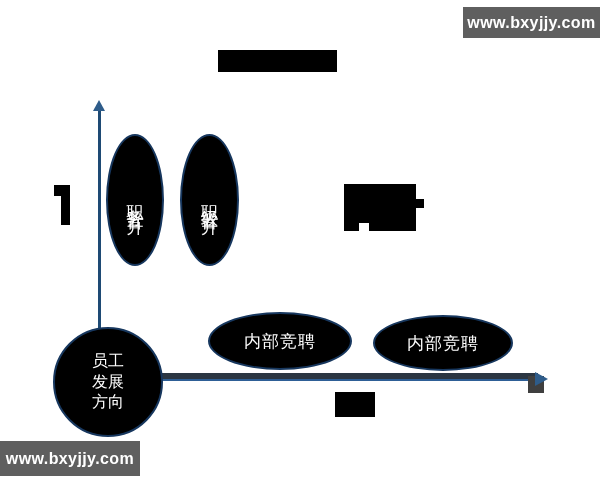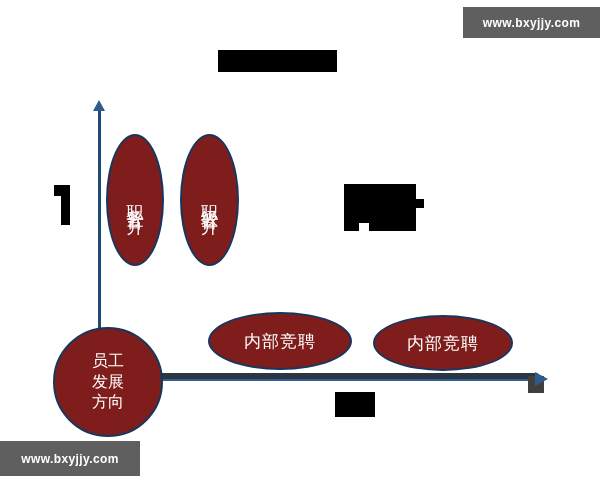--- a/index.html
+++ b/index.html
@@ -4,21 +4,21 @@
 <style>
   html,body{margin:0;padding:0;background:#ffffff;}
   .stage{
     position:relative;width:600px;height:480px;background:#ffffff;overflow:hidden;
     font-family:"Liberation Sans","DejaVu Sans",sans-serif;
   }
   
   .watermark{
     position:absolute;background:#5f5f5f;color:#ffffff;
     display:flex;align-items:center;justify-content:center;
-    font-size:12px;font-weight:bold;letter-spacing:.4px;
+    font-size:16px;font-weight:bold;letter-spacing:.4px;
     z-index:6;
   }
   .wm-tr{left:463px;top:7px;width:137px;height:31px;}
   .wm-bl{left:0;top:441px;width:140px;height:35px;}
 
   
   .glyph{position:absolute;background:#000;z-index:2;}
   .glyph-title{left:218px;top:50px;width:119px;height:22px;}
   .glyph-ylabel-flag{left:54px;top:185px;width:8px;height:11px;}
   .glyph-ylabel-bar{left:61px;top:185px;width:9px;height:40px;}
@@ -32,21 +32,21 @@
   .y-axis{position:absolute;left:98px;top:110px;width:3px;height:230px;background:#1e4a74;z-index:1;}
   .y-arrow{position:absolute;left:93px;top:100px;width:0;height:0;z-index:1;
     border-left:6px solid transparent;border-right:6px solid transparent;border-bottom:11px solid #2e5c8a;}
   .x-axis{position:absolute;left:160px;top:373px;width:378px;height:6px;background:#2b3642;
     border-bottom:2px solid #2e5f96;z-index:1;}
   .x-arrow{position:absolute;left:535px;top:372px;width:0;height:0;z-index:2;
     border-top:7px solid transparent;border-bottom:7px solid transparent;border-left:13px solid #2e5c8a;}
 
   
   .node{
-    position:absolute;background:#7f1d1d;border:2px solid #17375e;border-radius:50%;
+    position:absolute;background:#000000;border:2px solid #17375e;border-radius:50%;
     display:flex;align-items:center;justify-content:center;
     color:#ffffff;z-index:4;box-sizing:border-box;text-align:center;
   }
   .node-v1{left:106px;top:134px;width:58px;height:132px;}
   .node-v2{left:180px;top:134px;width:59px;height:132px;}
   .node-origin{left:53px;top:327px;width:110px;height:110px;text-align:center;}
   .node-h1{left:208px;top:312px;width:144px;height:58px;}
   .node-h2{left:373px;top:315px;width:140px;height:56px;}
   .v-label{writing-mode:vertical-rl;text-orientation:upright;font-size:17px;line-height:1;letter-spacing:4px;}
   .h-label{font-size:17px;letter-spacing:1px;}

